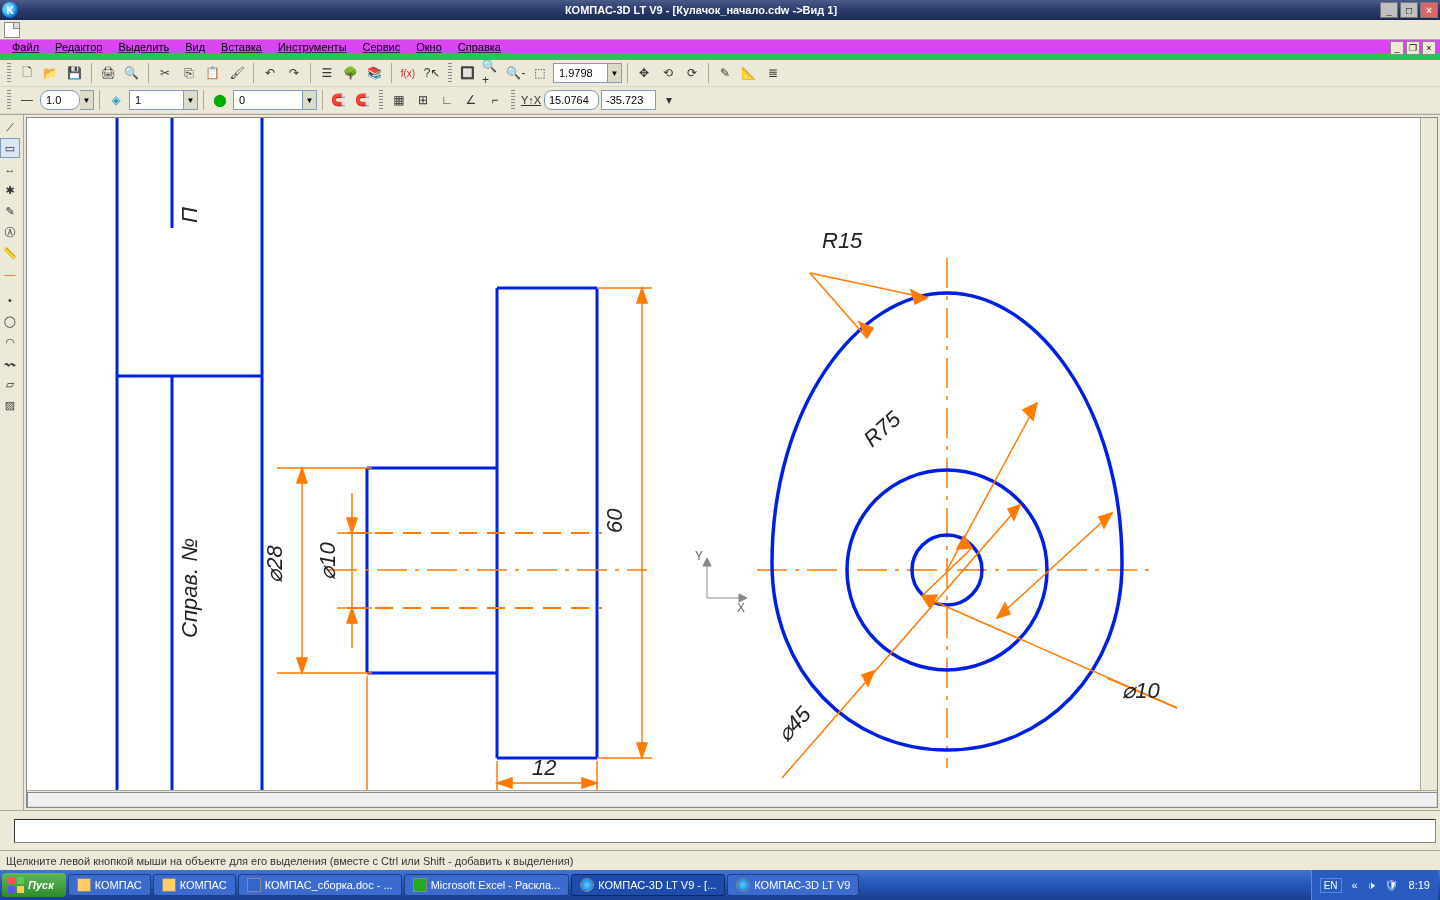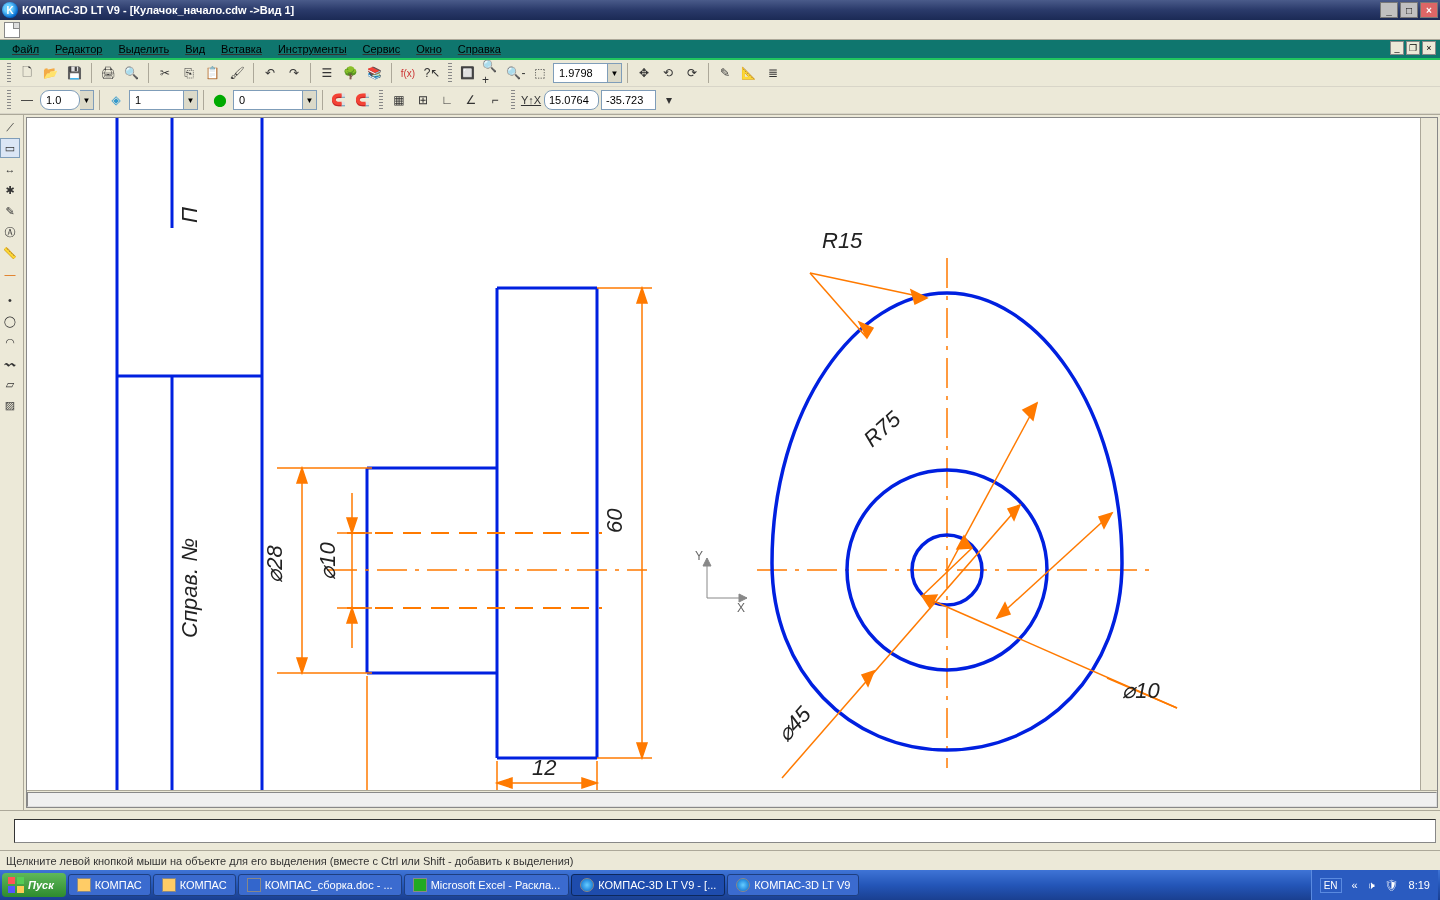--- a/index.html
+++ b/index.html
@@ -24,21 +24,21 @@
     font-weight: bold;
   }
   .titlebar .app-icon {
     width: 16px; height: 16px;
     background: radial-gradient(circle at 40% 40%, #6cf 30%, #06c 70%);
     border-radius: 50%;
     margin-right: 4px;
     display:inline-flex;align-items:center;justify-content:center;
     font-size:10px;font-weight:bold;color:#fff;
   }
-  .titlebar .title-text { flex: 1; }
+  .titlebar .title-text { flex: 1; text-align: center; }
   .titlebar .win-btns { display: flex; gap: 2px; }
   .titlebar .win-btn {
     width: 18px; height: 16px;
     background: #c0c0c0;
     border: 1px solid #777;
     display: flex; align-items: center; justify-content: center;
     font-size: 10px; color: #000;
     cursor: pointer;
   }
   .titlebar .close { background: #d66; color:#fff; }
@@ -51,26 +51,26 @@
   }
   .app-icon-row .doc-icon {
     width:16px;height:16px;background:#fff;border:1px solid #888;
     position:relative;
   }
   .app-icon-row .doc-icon::after{
     content:"";position:absolute;right:0;top:0;width:5px;height:5px;background:#ddd;border-left:1px solid #888;border-bottom:1px solid #888;
   }
   
   .menubar {
-    background: #0f766e;
+    background: #d946ef;
     height: 20px;
     display: flex;
     align-items: center;
     padding: 0 4px;
-    border-bottom: 2px solid #22c55e;
+    border-bottom: 7px solid #22c55e;
     position:relative;
   }
   .menubar .menu-item {
     padding: 2px 8px;
     cursor: pointer;
   }
   .menubar .menu-item span { text-decoration: underline; text-decoration-color: #333; }
   .menubar .mdi-btns {
     position:absolute; right:4px; top:1px; display:flex; gap:2px;
   }

